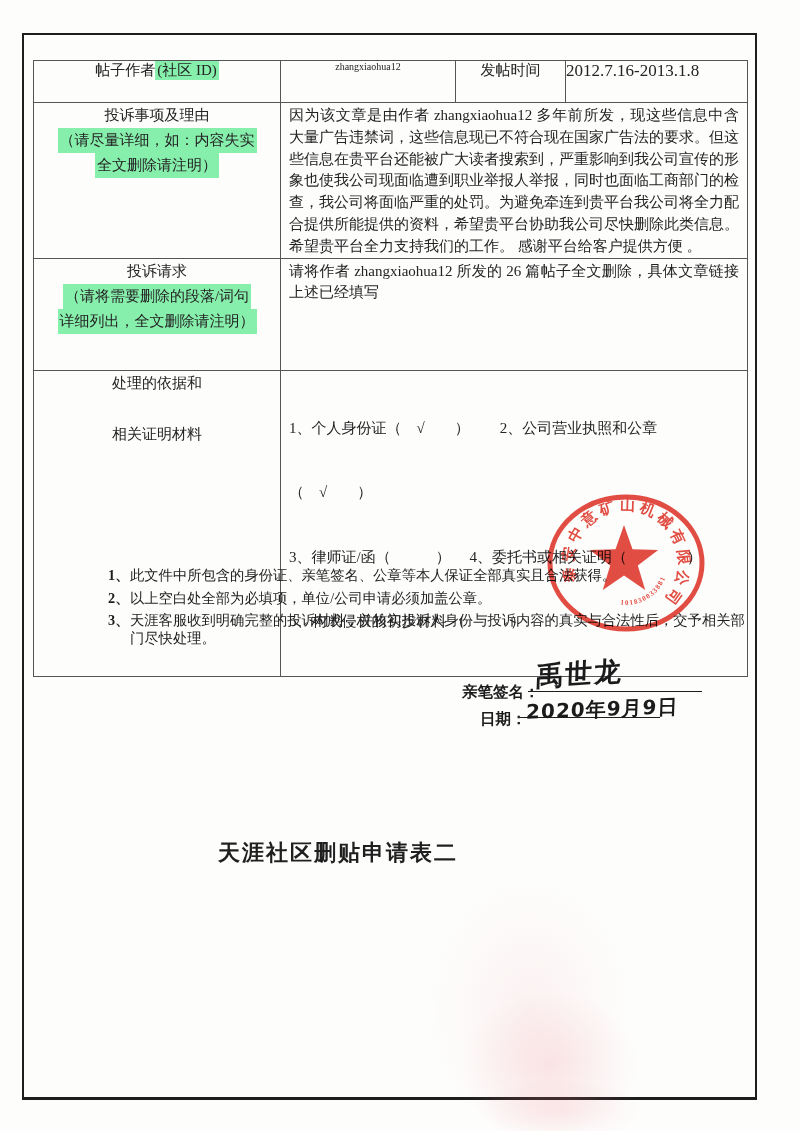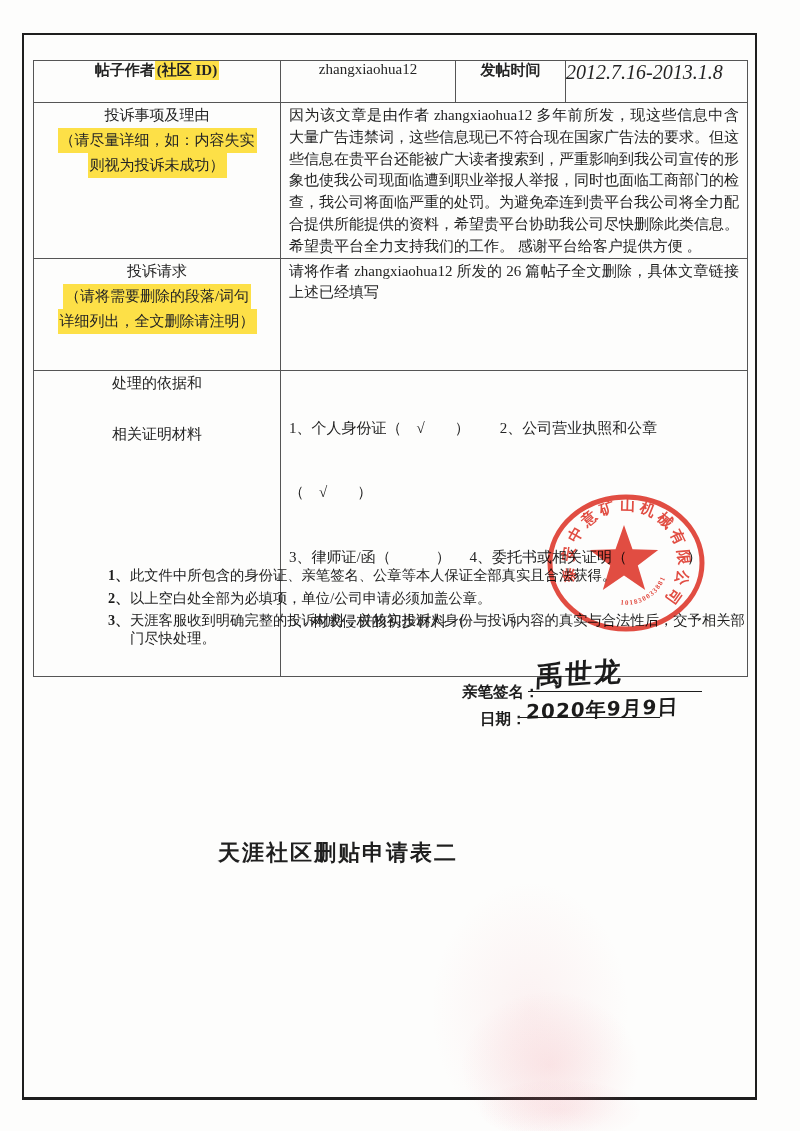--- a/index.html
+++ b/index.html
@@ -17,29 +17,29 @@
     position:absolute;left:33px;top:60px;width:714px;
     border-collapse:collapse;table-layout:fixed;
     font-size:15px;color:#242424;
   }
   table.form td{border:1.5px solid #555;padding:0;vertical-align:top;overflow:hidden;}
   .url-cell{text-align:center;padding-top:3px;}
   .url-line{
     display:block;font-size:16px;letter-spacing:.4px;line-height:26px;
     text-decoration:underline;color:#1c1c1c;white-space:nowrap;
   }
-  .v-center{display:flex;align-items:flex-end;justify-content:center;height:100%;text-align:center;font-weight:bold;}
+  .v-center{display:flex;align-items:flex-end;justify-content:center;height:100%;text-align:center;}
   .label-stack{display:flex;flex-direction:column;align-items:center;height:100%;text-align:center;line-height:25px;}
-  .hl{background:#fde047;padding:0 2px;}
+  .hl{background:#86efac;padding:0 2px;}
   .para{
     padding:2px 8px 0 8px;line-height:21.8px;text-align:justify;
     font-size:15px;color:#232323;
   }
-  .author-id{padding-top:3px;text-align:center;font-size:15px;}
-  .date-val{padding:3px 0 0 8px;font-size:20px;white-space:nowrap;font-style:italic;}
+  .author-id{padding-top:3px;text-align:center;font-size:10px;}
+  .date-val{padding:3px 0 0 8px;font-size:17px;white-space:nowrap;}
   .evidence{padding:4px 8px 0 8px;line-height:21.5px;font-size:15px;white-space:pre-wrap;}
   .notes{position:absolute;left:108px;top:566px;width:648px;font-size:14.3px;color:#1d1d1d;}
   .notes-heading{font-weight:bold;margin:0 0 4px 14px;}
   .note-row{display:flex;margin-bottom:4.5px;line-height:18px;}
   .note-num{font-weight:bold;width:22px;flex:0 0 22px;}
   .note-text{flex:1;}
   .note-cont{margin-left:22px;margin-top:-1px;line-height:18px;}
   .sig-label{position:absolute;font-size:15.5px;color:#1c1c1c;font-weight:bold;margin-top:16px;}
   .sig-line{position:absolute;border-bottom:1.6px solid #1d1d1d;}
   .hand{
@@ -88,21 +88,21 @@
       <td>
         <div class="v-center">发帖时间</div>
       </td>
       <td class="date-val">2012.7.16-2013.1.8</td>
     </tr>
     <tr style="height:153px">
       <td>
         <div class="label-stack">
           <span>投诉事项及理由</span>
           <span class="hl">（请尽量详细，如：内容失实</span>
-          <span class="hl">则视为投诉未成功）</span>
+          <span class="hl">全文删除请注明）</span>
         </div>
       </td>
       <td colspan="3">
         <div class="para">因为该文章是由作者 zhangxiaohua12 多年前所发，现这些信息中含大量广告违禁词，这些信息现已不符合现在国家广告法的要求。但这些信息在贵平台还能被广大读者搜索到，严重影响到我公司宣传的形象也使我公司现面临遭到职业举报人举报，同时也面临工商部门的检查，我公司将面临严重的处罚。为避免牵连到贵平台我公司将全力配合提供所能提供的资料，希望贵平台协助我公司尽快删除此类信息。 希望贵平台全力支持我们的工作。 感谢平台给客户提供方便 。</div>
       </td>
     </tr>
     <tr style="height:112px">
       <td>
         <div class="label-stack">
           <span>投诉请求</span>

